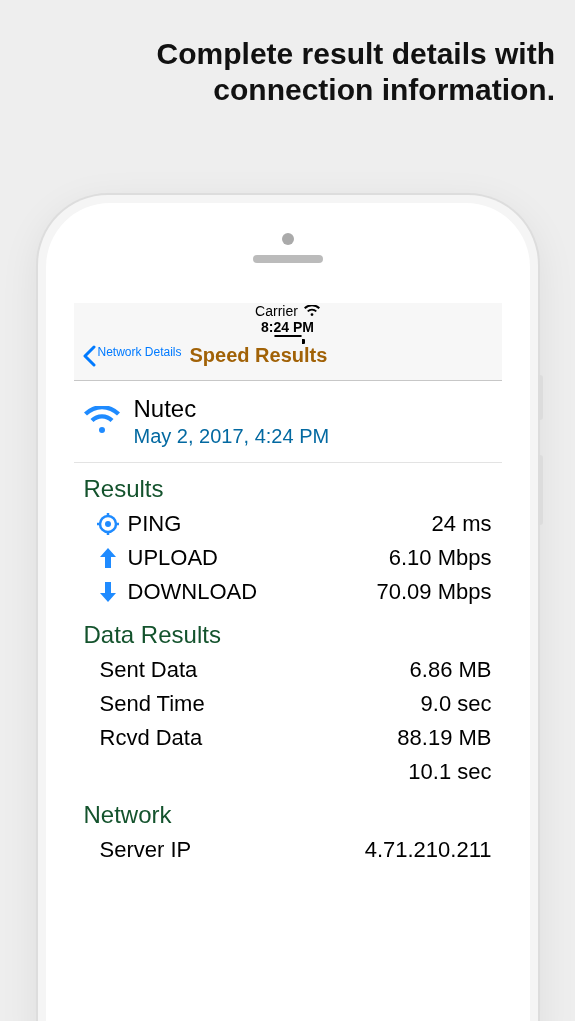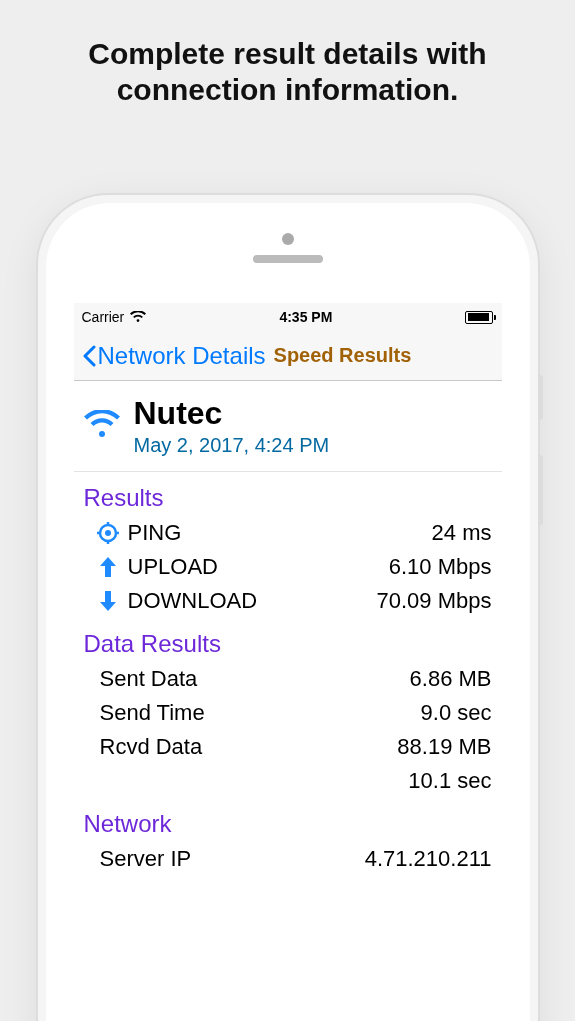--- a/index.html
+++ b/index.html
@@ -1,19 +1,19 @@
 <!DOCTYPE html>
 <html><head>
 <meta charset="utf-8">
 <style>
   * { margin: 0; padding: 0; box-sizing: border-box; font-family: -apple-system, "Helvetica Neue", Helvetica, Arial, sans-serif; }
   body { width: 575px; height: 1021px; background: #eeeeee; overflow: hidden; }
 
   .promo-text {
-    text-align: center;
+    text-align: right;
     font-size: 30px;
     font-weight: 700;
     color: #111;
     padding: 36px 20px 0 20px;
     line-height: 1.2;
   }
 
   .phone {
     position: absolute;
     top: 195px;
@@ -63,20 +63,21 @@
 
   .status-bar {
     height: 28px;
     display: flex;
     align-items: center;
     justify-content: space-between;
     padding: 0 8px;
     font-size: 14px;
     color: #000;
     background: #f7f7f7;
+    flex-direction: column;
   }
   .status-left { display: flex; align-items: center; gap: 6px; }
   .wifi-sm svg { display:block; }
   .battery {
     width: 28px; height: 13px;
     border: 1.5px solid #000; border-radius: 2px;
     position: relative; display:inline-block;
   }
   .battery::after {
     content: ""; position: absolute; right: -4px; top: 3px;
@@ -86,37 +87,37 @@
 
   .nav-bar {
     height: 50px;
     background: #f7f7f7;
     border-bottom: 1px solid #c7c7c7;
     display: flex;
     align-items: center;
     padding: 0 8px;
     gap: 4px;
   }
-  .nav-back { display:flex; align-items:center; color:#007aff; font-size:24px; }
+  .nav-back { display:flex; color:#007aff; font-size:12px; }
   .nav-back svg { margin-right:2px; }
   .nav-title { font-size: 20px; font-weight: 600; color:#a16207; margin-left: 4px;}
 
   .content { background: #fff; }
 
   .net-header {
     display:flex; align-items:center;
     padding: 14px 10px 14px 10px;
     border-bottom: 1px solid #e3e3e3;
   }
   .net-header .txt { margin-left: 14px; }
-  .net-name { font-size: 32px; font-weight: 700; }
+  .net-name { font-size: 24px; font-weight: 400; }
   .net-time { font-size: 20px; color: #0369a1; margin-top: 2px; }
 
   .section-title {
-    font-size: 24px; font-weight: 400; color: #6d28d9;
+    font-size: 24px; font-weight: 400; color: #14532d;
     padding: 12px 10px 4px 10px;
   }
   .row {
     display:flex; align-items:center;
     padding: 4px 10px 4px 20px;
     font-size: 22px;
   }
   .row .icon-slot { width: 28px; display:flex; justify-content:center; }
   .row .label { flex: 0 0 auto; margin-left: 6px; }
   .row .spacer { flex: 1; }
@@ -144,21 +145,21 @@
 
       <div class="status-bar">
         <span class="status-left">
           <span>Carrier</span>
           <span class="wifi-sm">
             <svg width="16" height="12" viewBox="0 0 16 12">
                 <path d="M8 11a1.4 1.4 0 100-2.8A1.4 1.4 0 008 11zM4.3 6.9a5.3 5.3 0 017.4 0l1.2-1.2a7 7 0 00-9.8 0zM1.4 4a9.4 9.4 0 0113.2 0L16 2.6a11.3 11.3 0 00-16 0z" fill="#000"></path>
               </svg>
           </span>
         </span>
-        <span style="font-weight:600">4:35 PM</span>
+        <span style="font-weight:600">8:24 PM</span>
         <span class="battery">
             <span class="lvl"></span>
           </span>
       </div>
 
       <div class="nav-bar">
         <span class="nav-back">
           <svg width="14" height="22" viewBox="0 0 14 22">
               <path d="M12 2L3 11l9 9" stroke="#007aff" stroke-width="3" fill="none" stroke-linecap="round" stroke-linejoin="round"></path>
             </svg>

